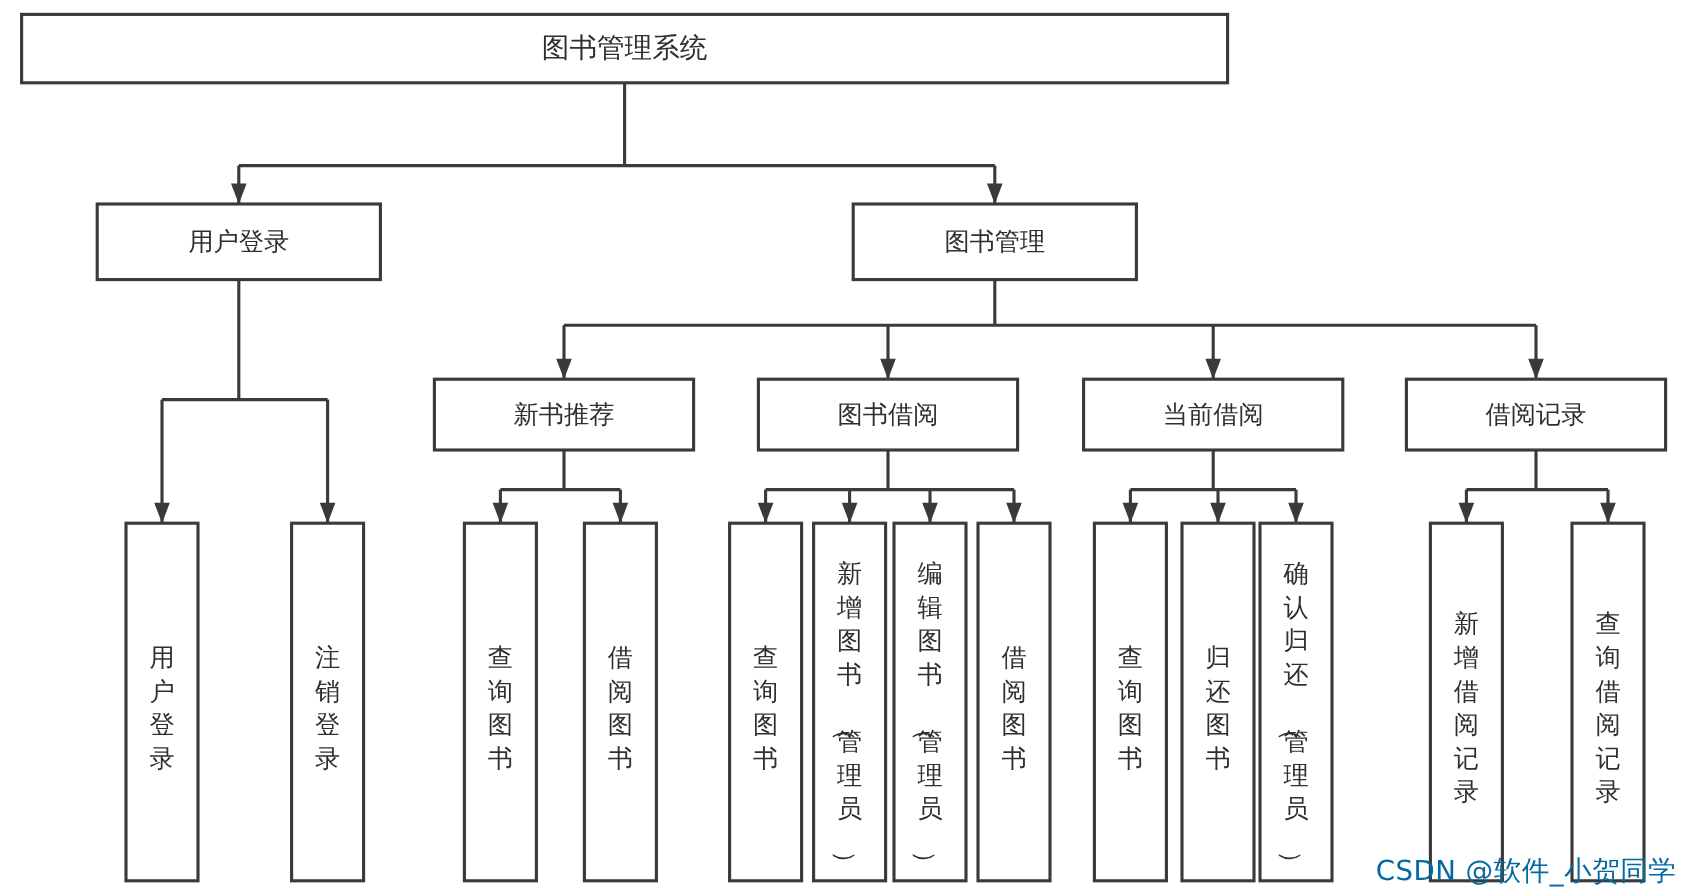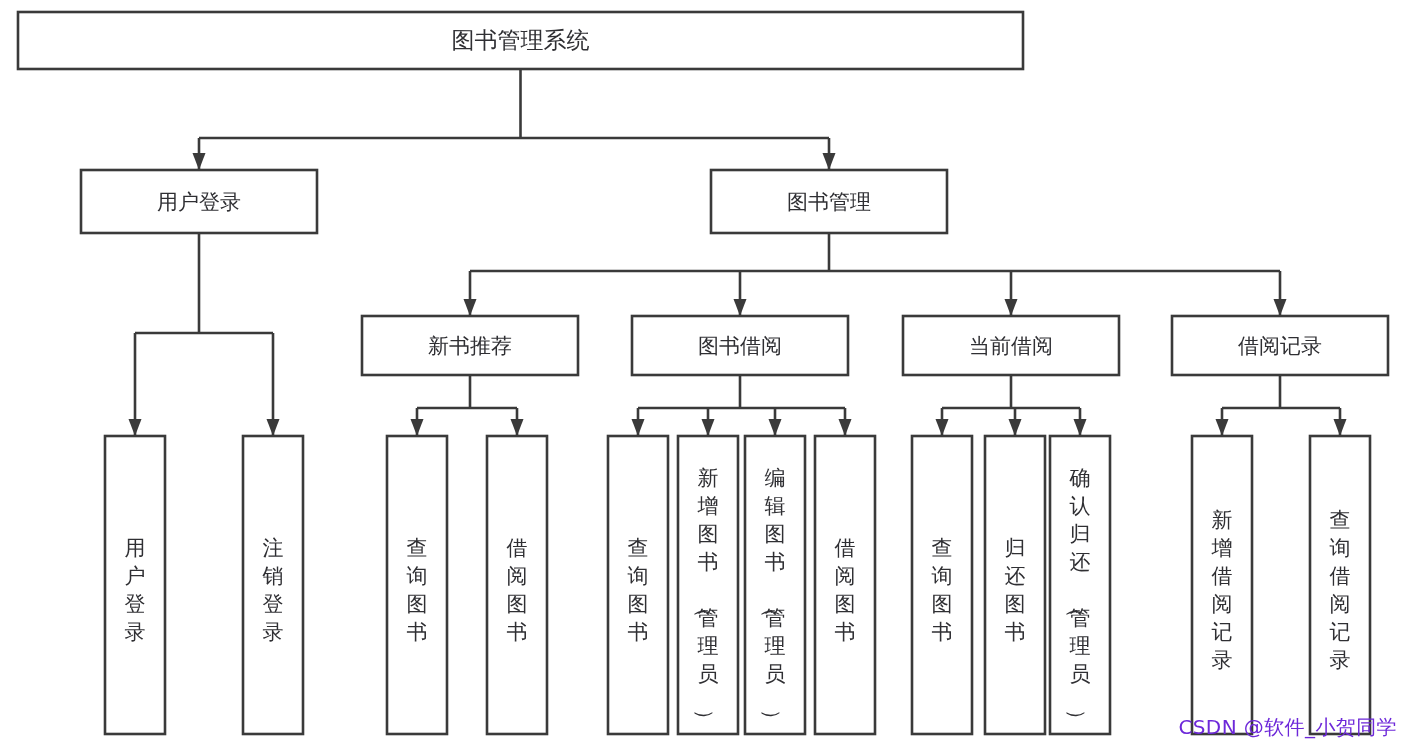--- a/index.html
+++ b/index.html
@@ -52,22 +52,22 @@
     fill: none;
     stroke-linecap: butt;
   }
   .arrow-head {
     fill: #3a3a3a;
   }
   .watermark {
     position: absolute;
     right: 8px;
     bottom: 6px;
-    color: #6d28d9;
-    font-size: 20px;
+    color: #0369a1;
+    font-size: 23px;
     font-family: "DejaVu Sans", "Liberation Sans", sans-serif;
     white-space: nowrap;
     letter-spacing: 0.4px;
   }
 </style>
 </head>
 <body>
 
 <div id="diagram-root">
 

